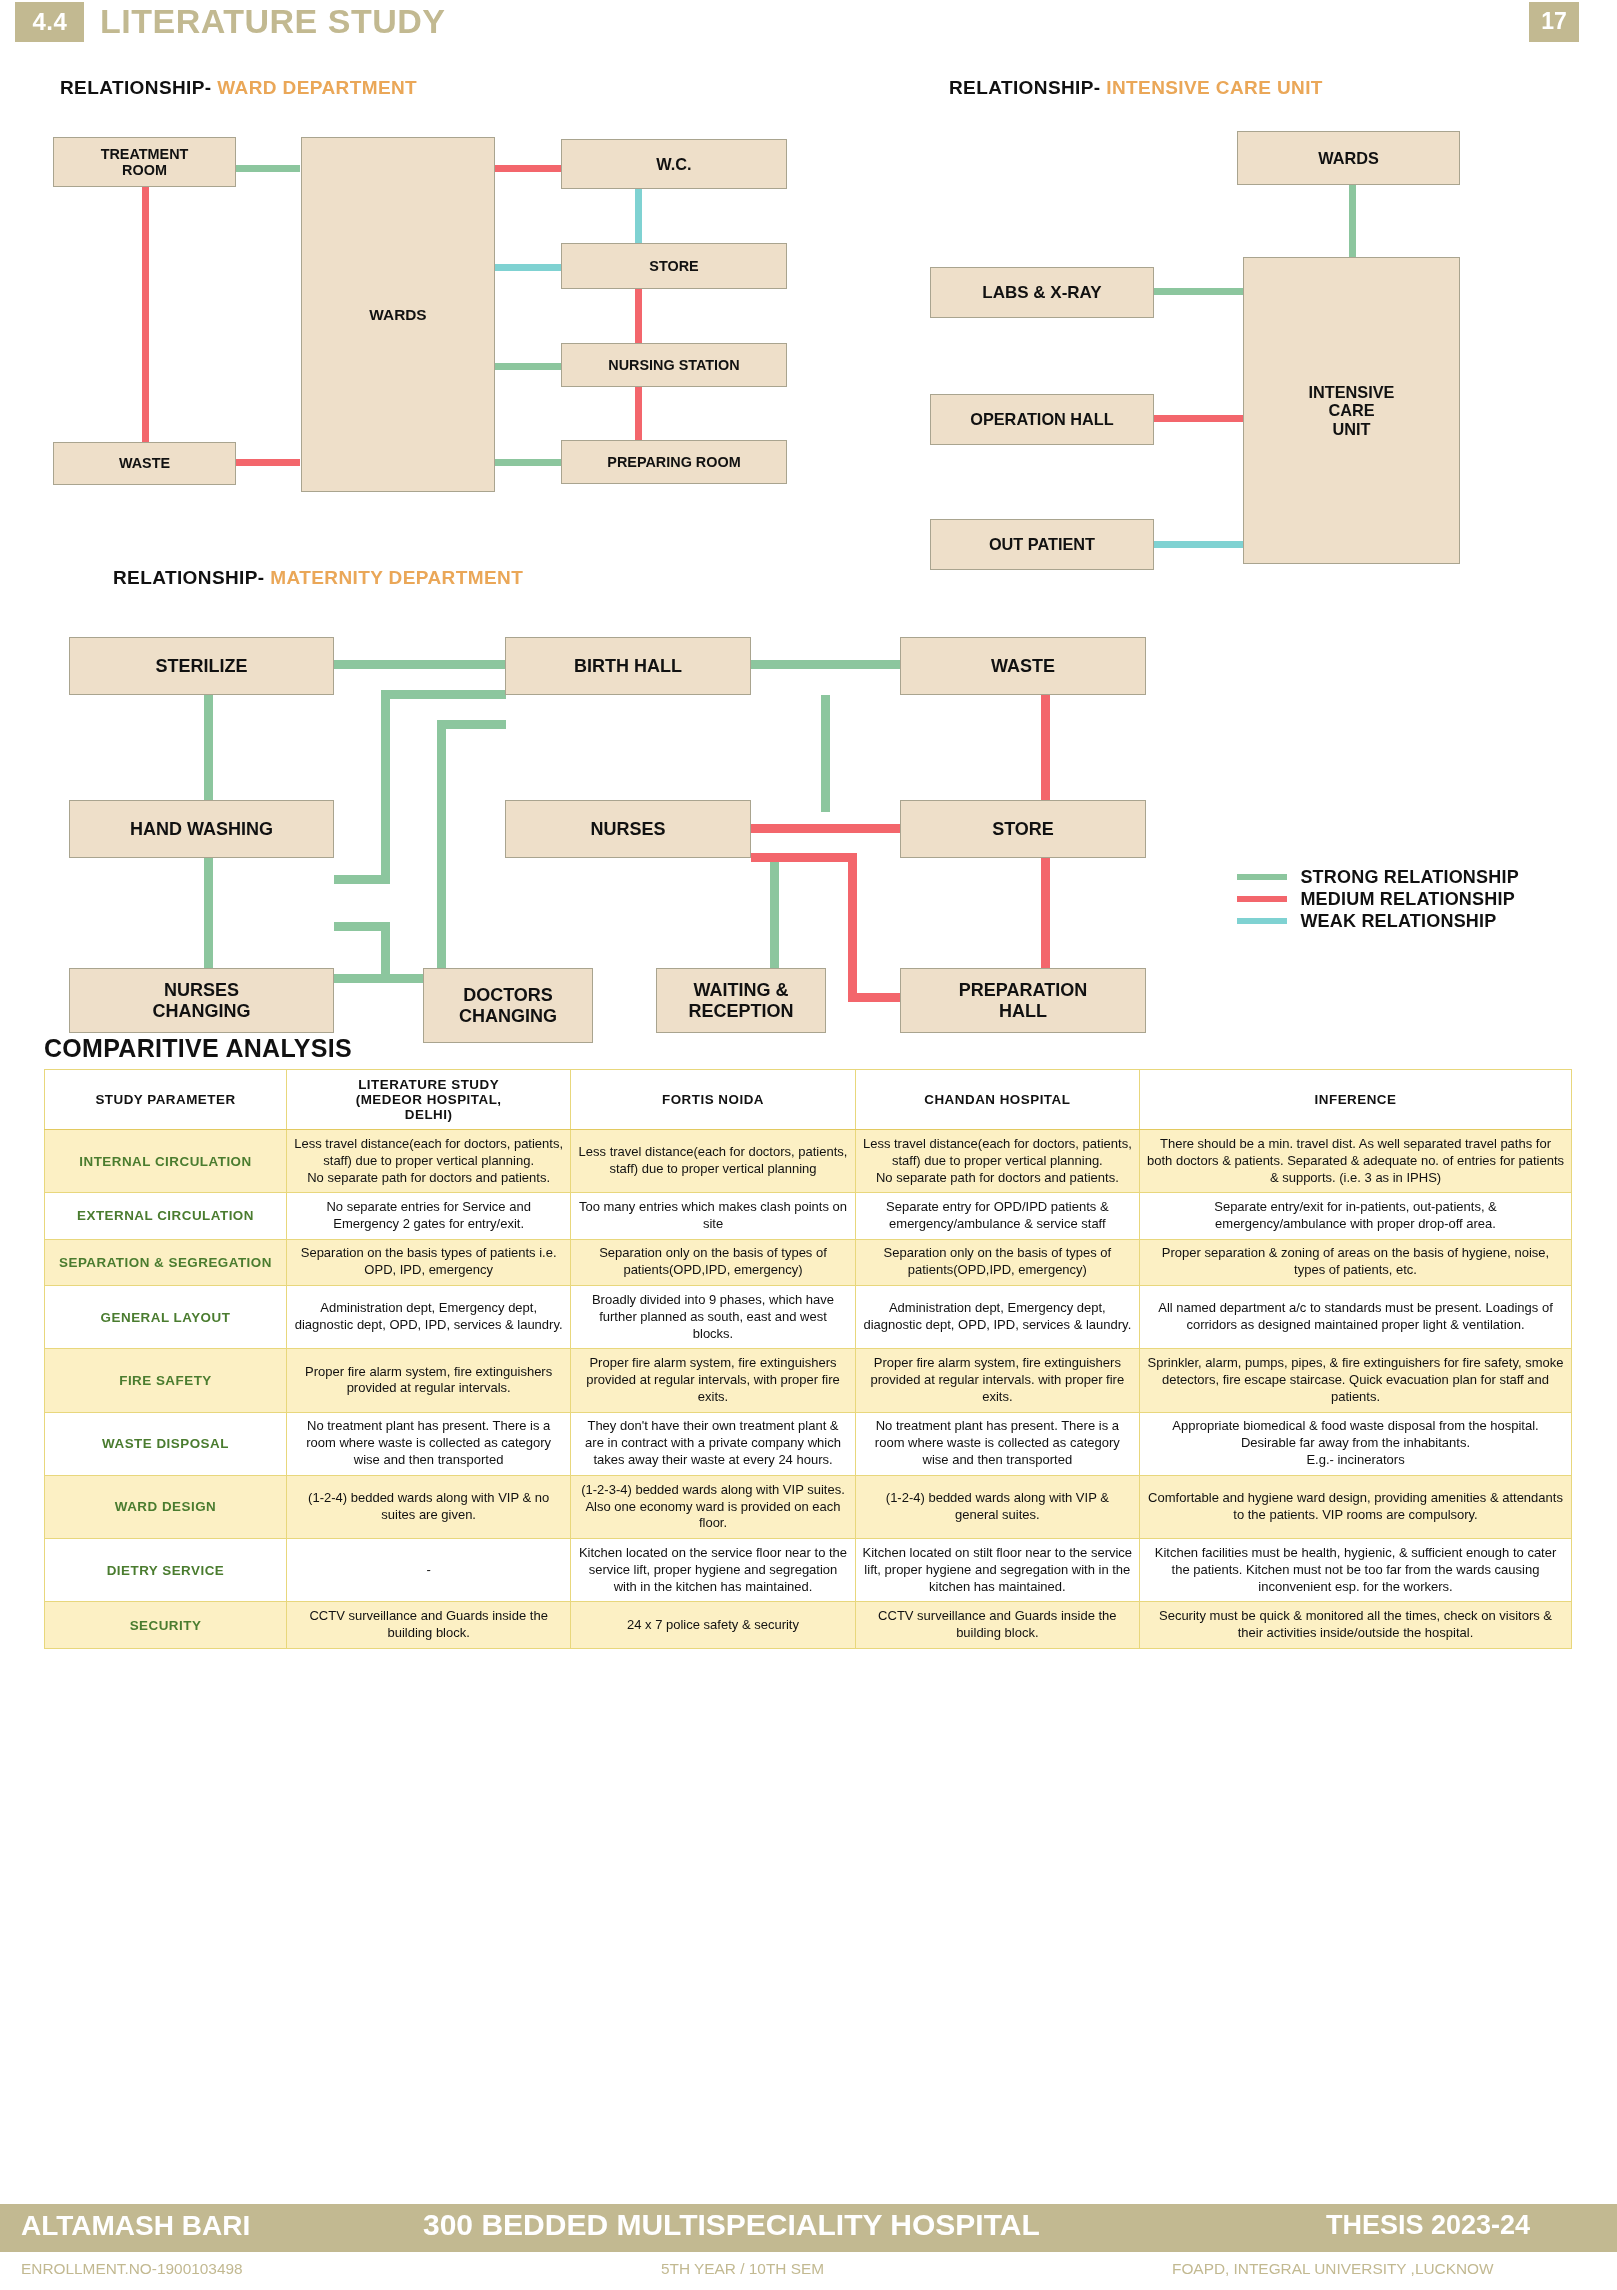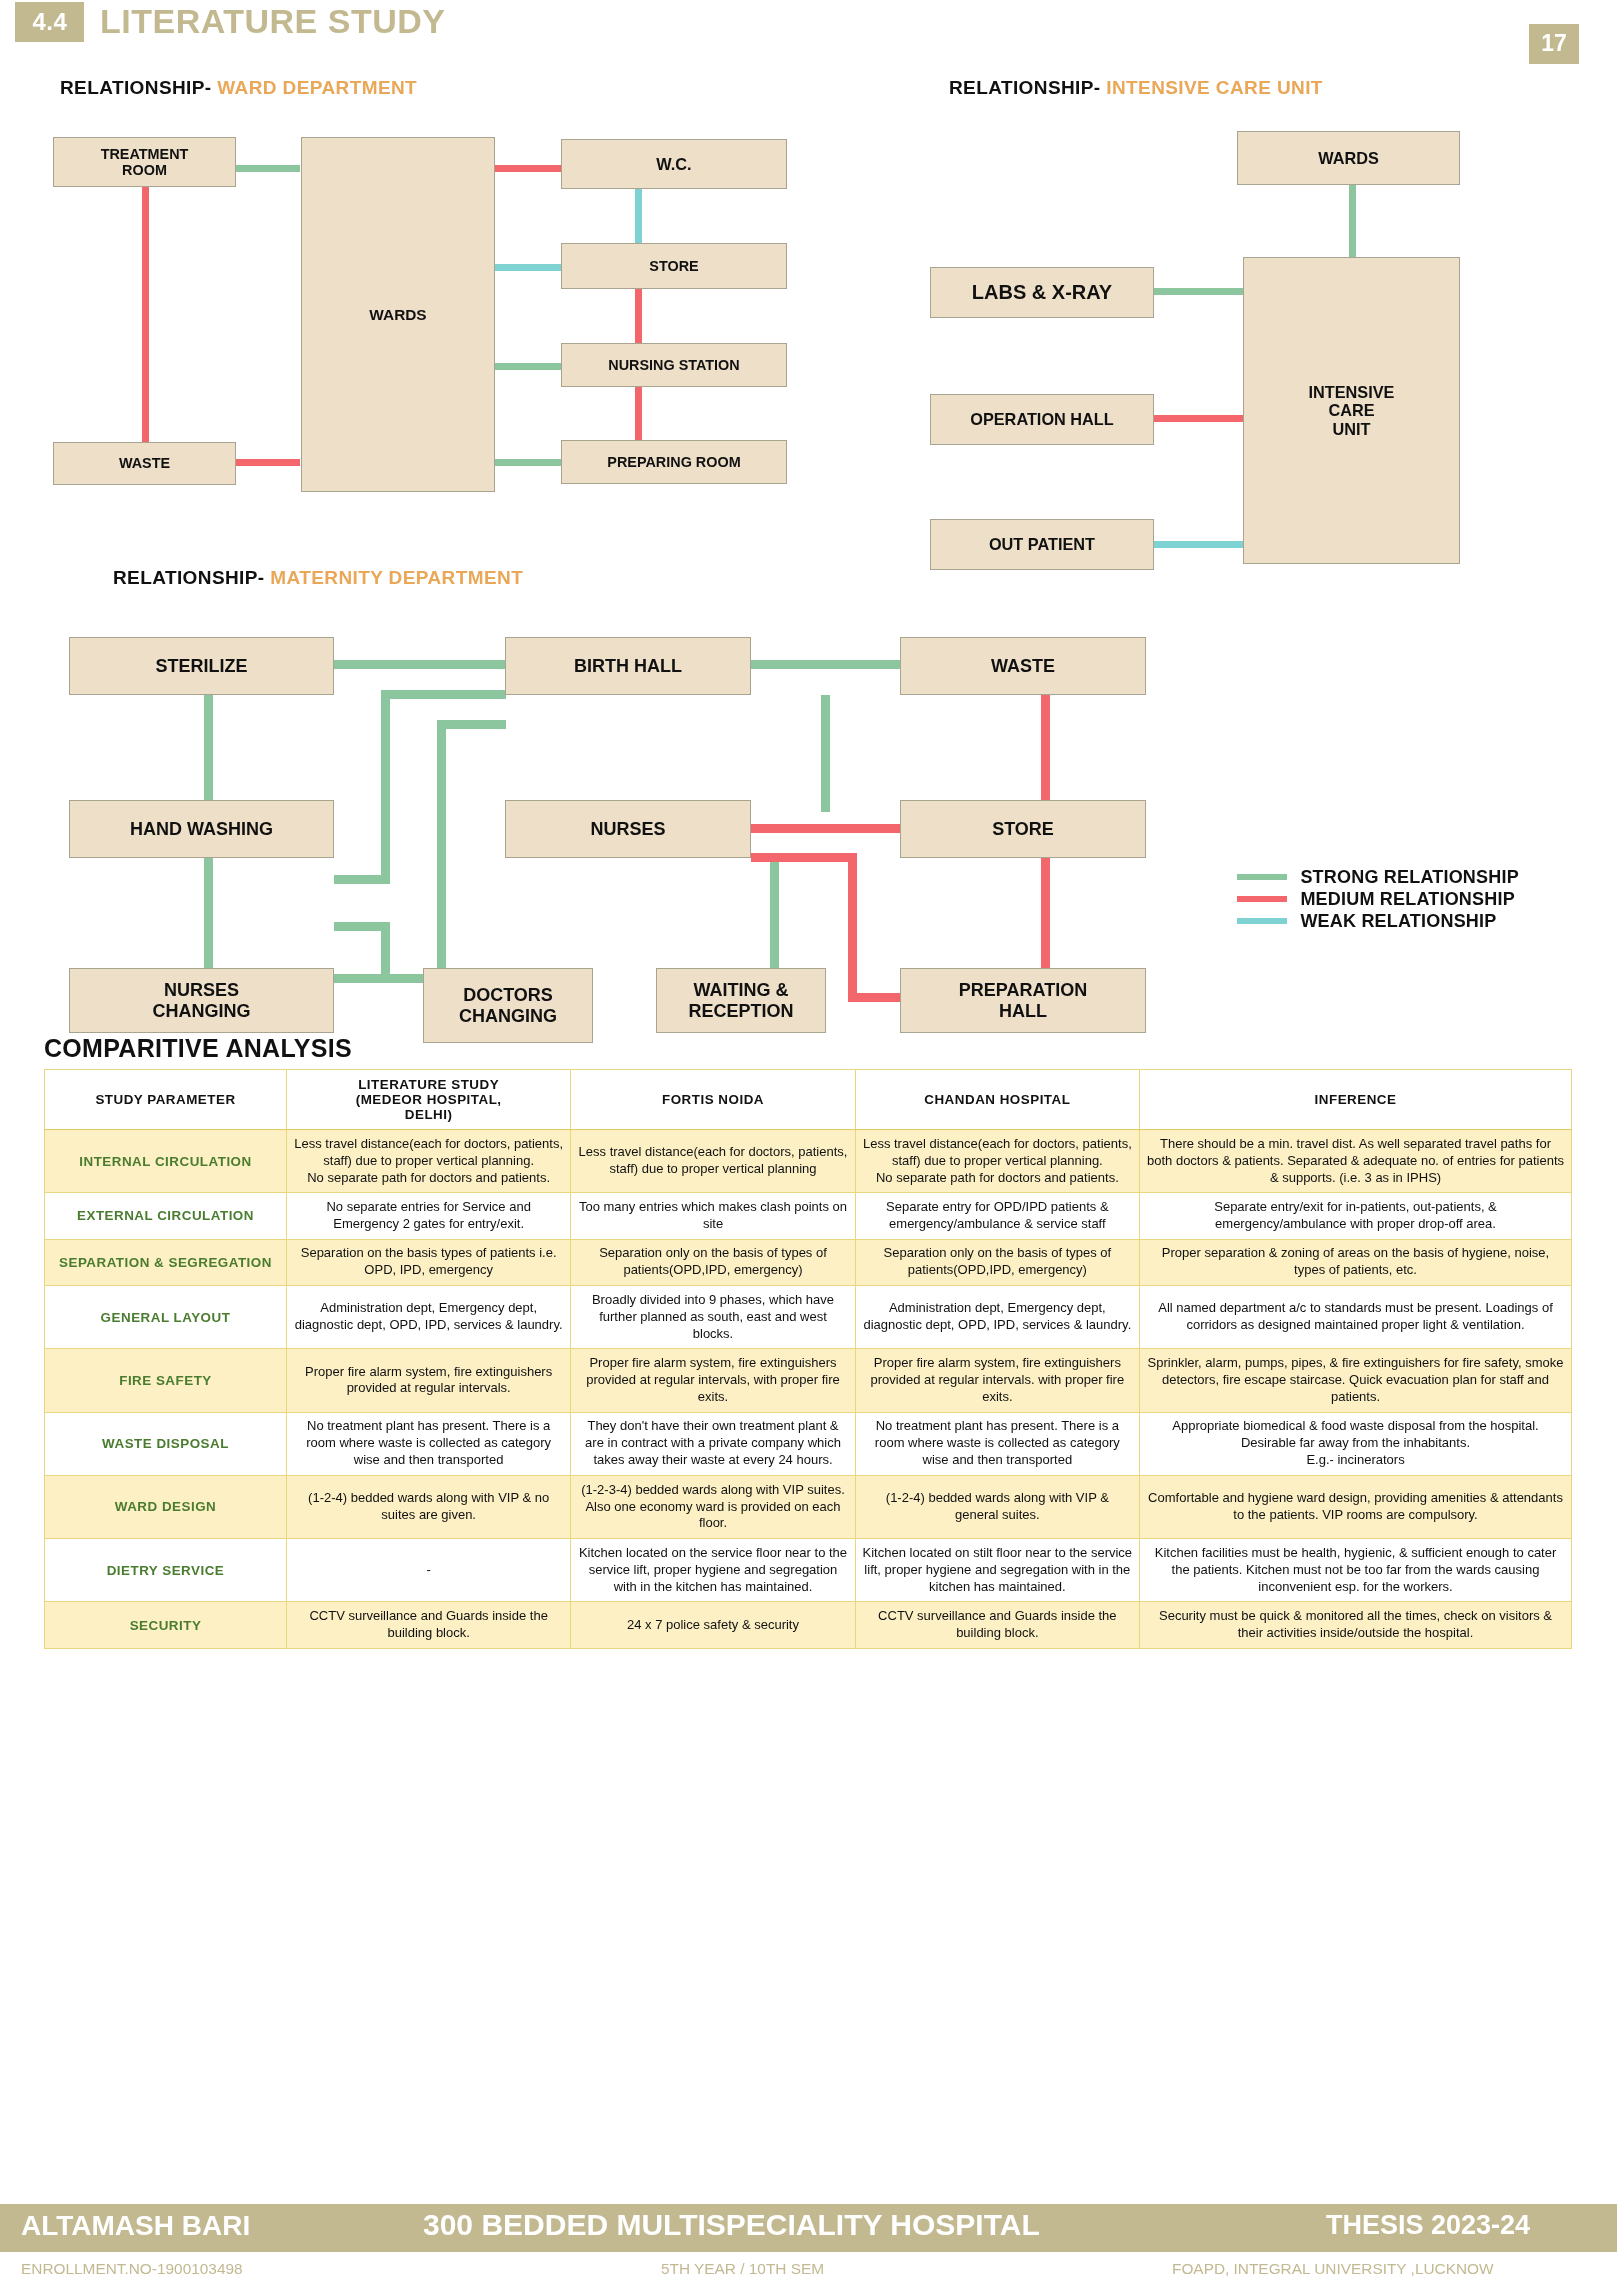--- a/index.html
+++ b/index.html
@@ -16,21 +16,20 @@
     justify-content:center;letter-spacing:0.5px;
   }
   #hdr-title{
     position:absolute;left:100px;top:1.9px;height:40px;display:flex;align-items:center;
     color:#c2b991;font-size:34px;font-weight:bold;letter-spacing:0.5px;
   }
   #hdr-page{
     position:absolute;left:1529px;top:1.9px;width:50px;height:40px;background:#c2b991;
     color:#ffffff;font-size:23px;font-weight:bold;display:flex;align-items:center;
     justify-content:center;
-    margin-top:22px;
   }
 
   
   .sec-title{position:absolute;font-size:19px;font-weight:bold;white-space:nowrap;letter-spacing:0.4px;}
   .sec-title .t-dark{color:#111111;}
   .sec-title .t-accent{color:#eaa758;}
 
   
   .node{
     position:absolute;background:#eedfc9;border:1px solid #a9a48f;
@@ -132,21 +131,21 @@
   <div class="lnk strong" style="left:1154px;top:288px;width:89px;height:6.7px;"></div>
   <div class="lnk medium" style="left:1154px;top:415px;width:89px;height:6.7px;"></div>
   <div class="lnk weak" style="left:1154px;top:541px;width:89px;height:6.7px;"></div>
 
   <div class="node" style="left:1237px;top:131px;width:223px;height:54px;font-size:16.3px;">WARDS</div>
   <div class="node" style="left:1243px;top:257px;width:217px;height:307px;font-size:16.3px;flex-direction:column;">
     <span>INTENSIVE</span>
     <span>CARE</span>
     <span>UNIT</span>
   </div>
-  <div class="node" style="left:930px;top:267px;width:224px;height:51px;font-size:20px;">LABS &amp; X-RAY</div>
+  <div class="node" style="left:930px;top:267px;width:224px;height:51px;font-size:17px;">LABS &amp; X-RAY</div>
   <div class="node" style="left:930px;top:394px;width:224px;height:51px;font-size:16.3px;">OPERATION HALL</div>
   <div class="node" style="left:930px;top:519px;width:224px;height:51px;font-size:16.3px;">OUT PATIENT</div>
 </div>
 
 <div class="sec-title" style="left:113px;top:567px;">
   <span class="t-dark">RELATIONSHIP- </span><span class="t-accent">MATERNITY DEPARTMENT</span>
 </div>
 
 <div>
 

